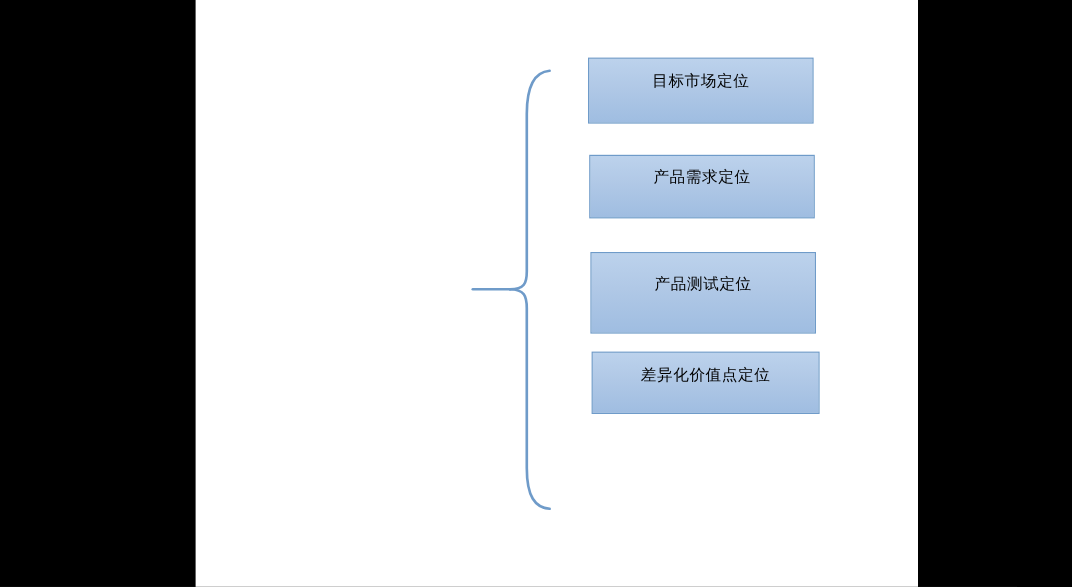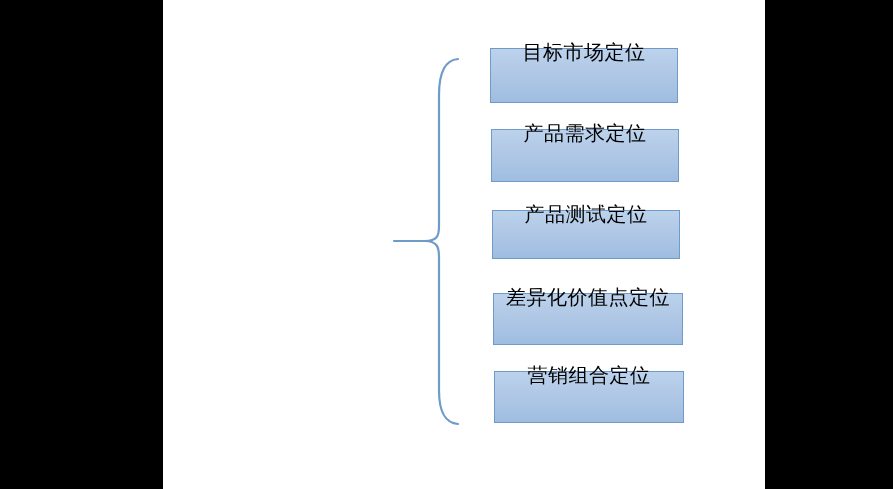--- a/index.html
+++ b/index.html
@@ -25,23 +25,24 @@
     background: #ffffff;
   }
 
   
   .node {
     position: absolute;
     box-sizing: border-box;
     border: 1px solid #6f9bc9;
     background: linear-gradient(to bottom, #bcd2ec 0%, #b0c8e6 45%, #9fbde1 100%);
     display: flex;
+    align-items: center;
     justify-content: center;
     color: #000000;
-    font-size: 20px;
+    font-size: 13px;
     line-height: 1;
     letter-spacing: 0.5px;
     white-space: nowrap;
   }
   .node .label {
     display: block;
     transform: translateY(-7px);
   }
 
   
@@ -75,25 +76,22 @@
 
 
   <div class="node" style="left:327px; top:48px; width:188px; height:55px;">
     <span class="label">目标市场定位</span>
   </div>
 
   <div class="node" style="left:328px; top:129px; width:188px; height:53px;">
     <span class="label">产品需求定位</span>
   </div>
 
-  <div class="node" style="left:329px; top:210px; width:188px; height:49px;">
+  <div class="node" style="left:329px; top:210px; width:188px; height:68px;">
     <span class="label">产品测试定位</span>
   </div>
 
   <div class="node" style="left:330px; top:293px; width:190px; height:52px;font-family:Liberation Serif, serif;">
     <span class="label">差异化价值点定位</span>
   </div>
 
-  <div class="node" style="left:331px; top:371px; width:190px; height:52px;">
-    <span class="label">营销组合定位</span>
-  </div>
 
 </div>
 
 </body></html>

